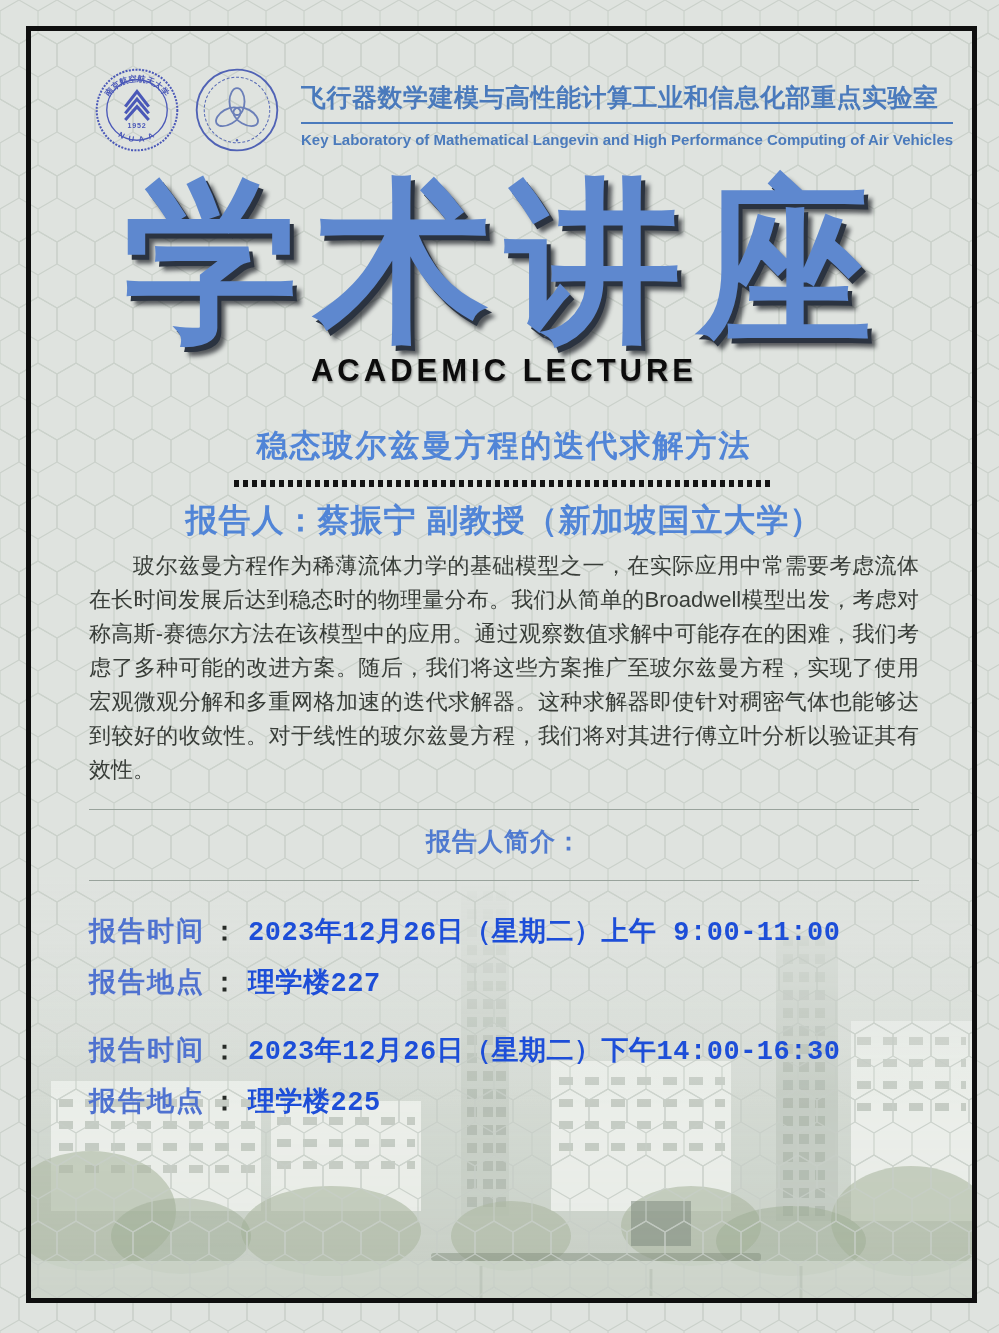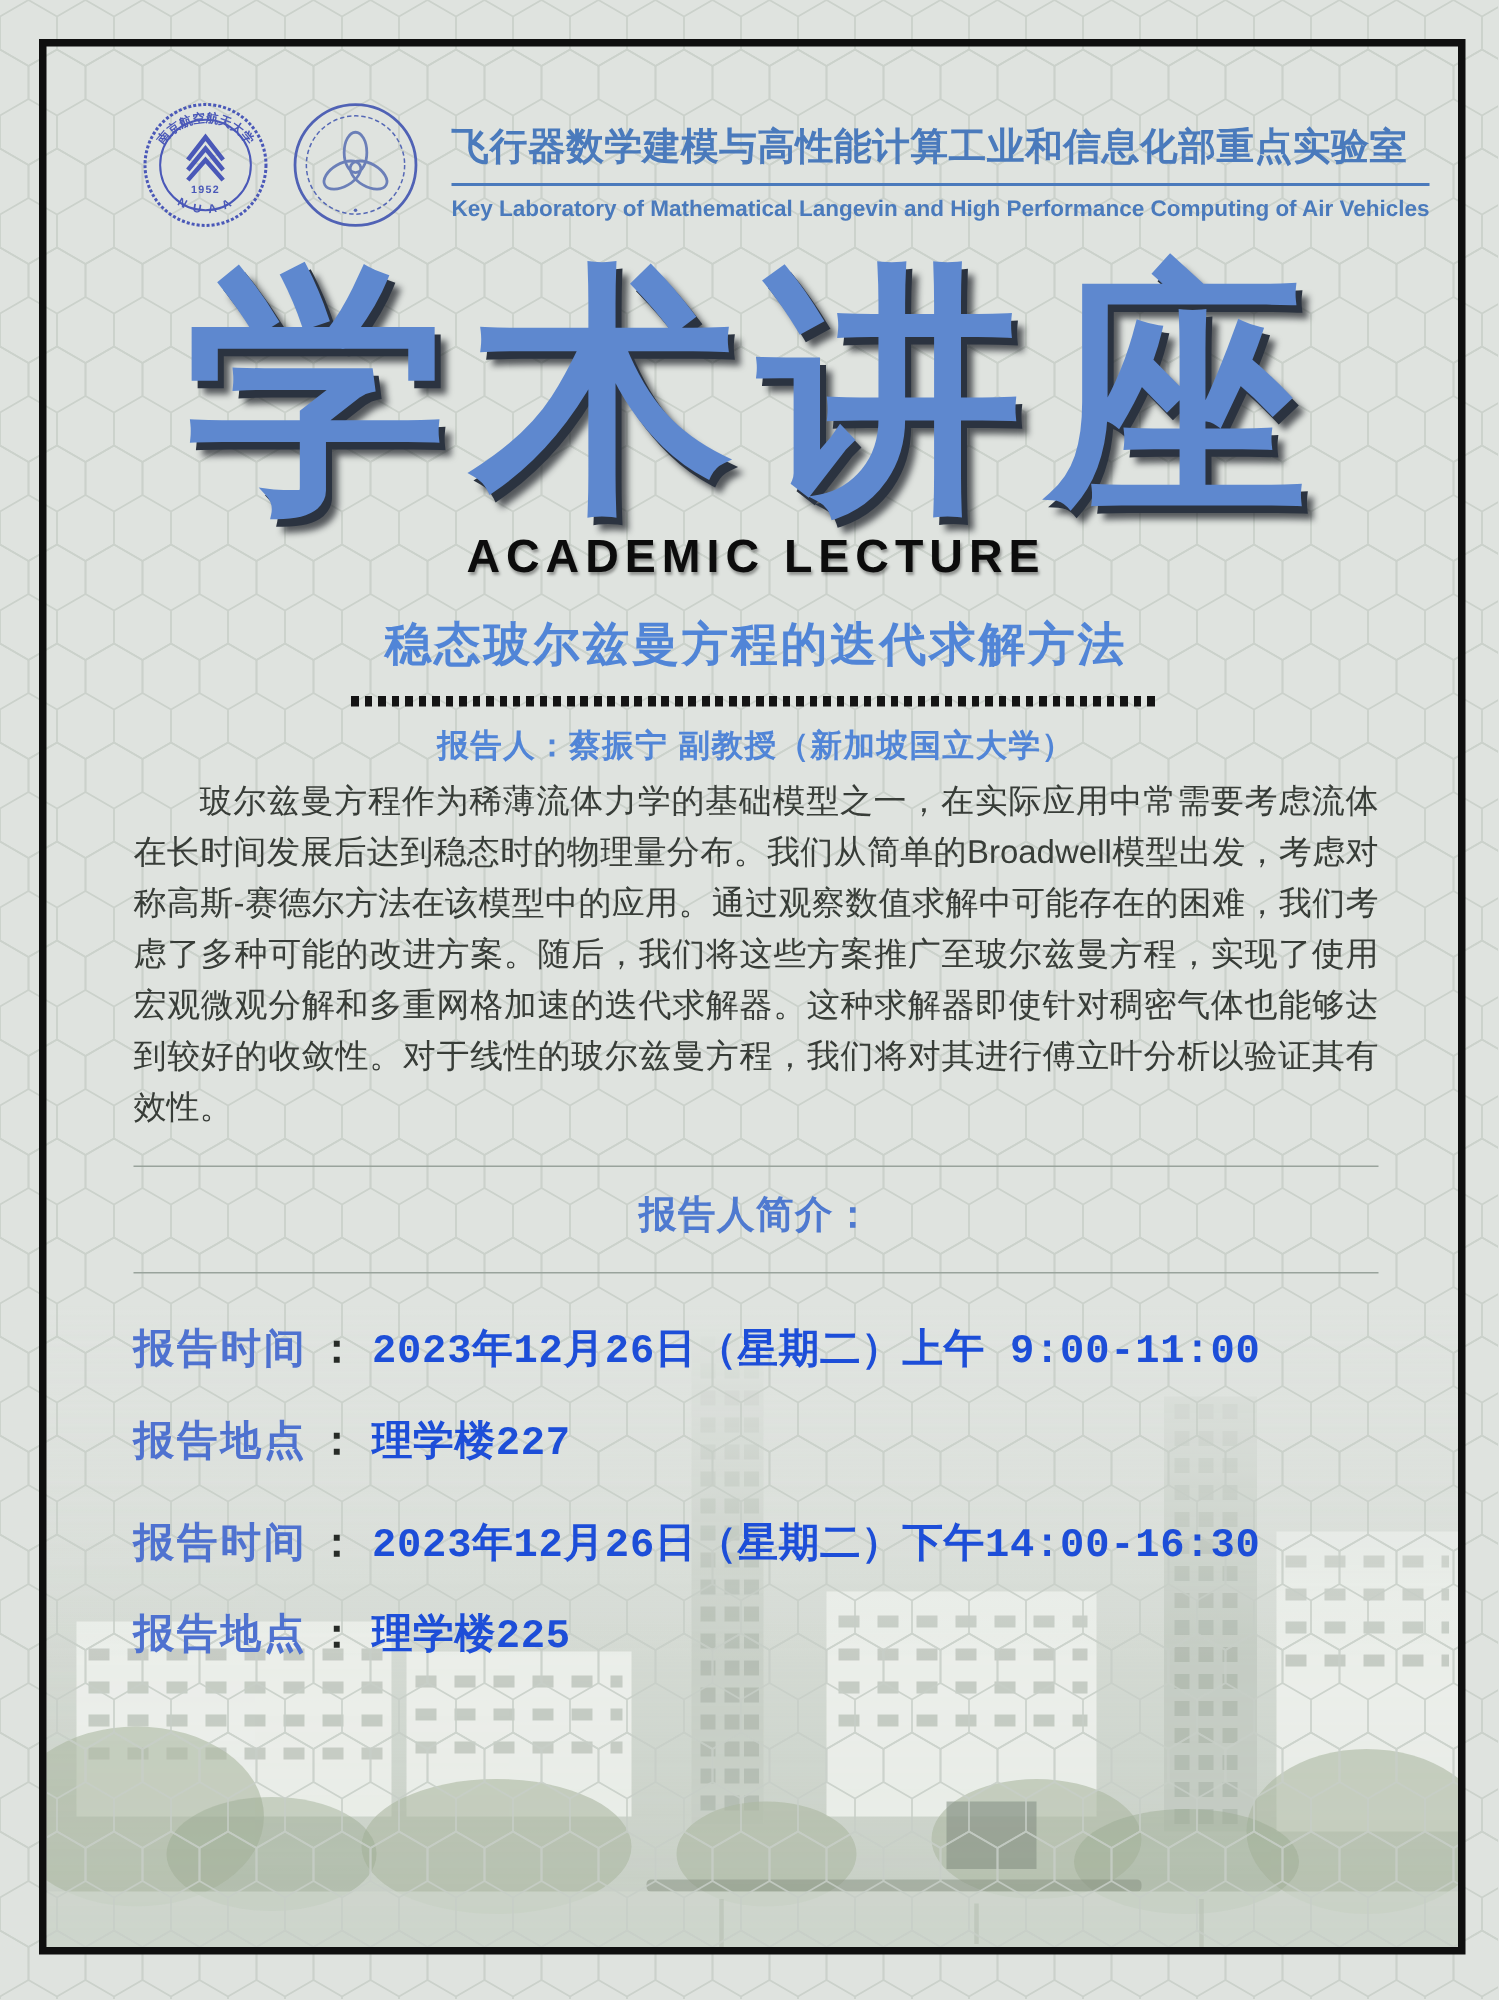--- a/index.html
+++ b/index.html
@@ -27,35 +27,35 @@
   .lab-en{font-size:15px;font-weight:600;color:#4a7abc;white-space:nowrap;}
 
   
   .hero-zh{margin-top:22px;text-align:center;font-size:175px;line-height:1;
            font-weight:900;color:#5e88cf;letter-spacing:16px;padding-left:4px;
            text-shadow:4px 5px 0 #2b3340, 8px 9px 4px rgba(10,14,22,.65);}
   .hero-en{margin-top:4px;text-align:center;font-size:31px;font-weight:700;color:#0c0c0c;
            letter-spacing:4px;text-shadow:1px 2px 2px rgba(0,0,0,.35);}
 
   
-  .lec-title{margin-top:20px;text-align:center;font-size:31px;font-weight:800;color:#5185d7;letter-spacing:2px;}
+  .lec-title{margin-top:36px;text-align:center;font-size:31px;font-weight:800;color:#5185d7;letter-spacing:2px;}
   .dotted{width:540px;height:7px;margin:13px auto 12px;
           background:repeating-linear-gradient(90deg,#141414 0 5px,transparent 5px 9px);}
-  .speaker{text-align:center;font-size:21px;font-weight:800;color:#5185d7;letter-spacing:1px;}
+  .speaker{text-align:center;font-size:32px;font-weight:800;color:#5185d7;letter-spacing:1px;}
 
   
   .para{margin:6px 58px 0 58px;font-size:22px;line-height:34px;color:#383d38;
         font-weight:500;text-align:justify;text-indent:2em;}
   .divider{margin:22px 58px 0 58px;border-top:1px solid #99a39c;height:0;}
   .bio-heading{margin-top:15px;text-align:center;font-size:25px;font-weight:800;color:#4f7ad0;letter-spacing:1px;}
   .bio-para{margin-top:8px;}
 
   
   .schedule{margin:32px 0 0 58px;}
-  .s-row{display:flex;align-items:baseline;margin-top:25px;font-size:27px;}
+  .s-row{display:flex;align-items:baseline;margin-top:15px;font-size:27px;}
   .s-label{color:#4f72d0;font-weight:800;letter-spacing:2px;}
   .s-colon{color:#272b27;font-weight:800;margin:0 10px 0 6px;}
   .s-value{color:#1d4ed8;font-weight:600;letter-spacing:.5px;font-family:Liberation Mono, monospace;}
   .s-group2{margin-top:32px;}
 </style>
 </head>
 <body>
 
 <div class="poster">
 

